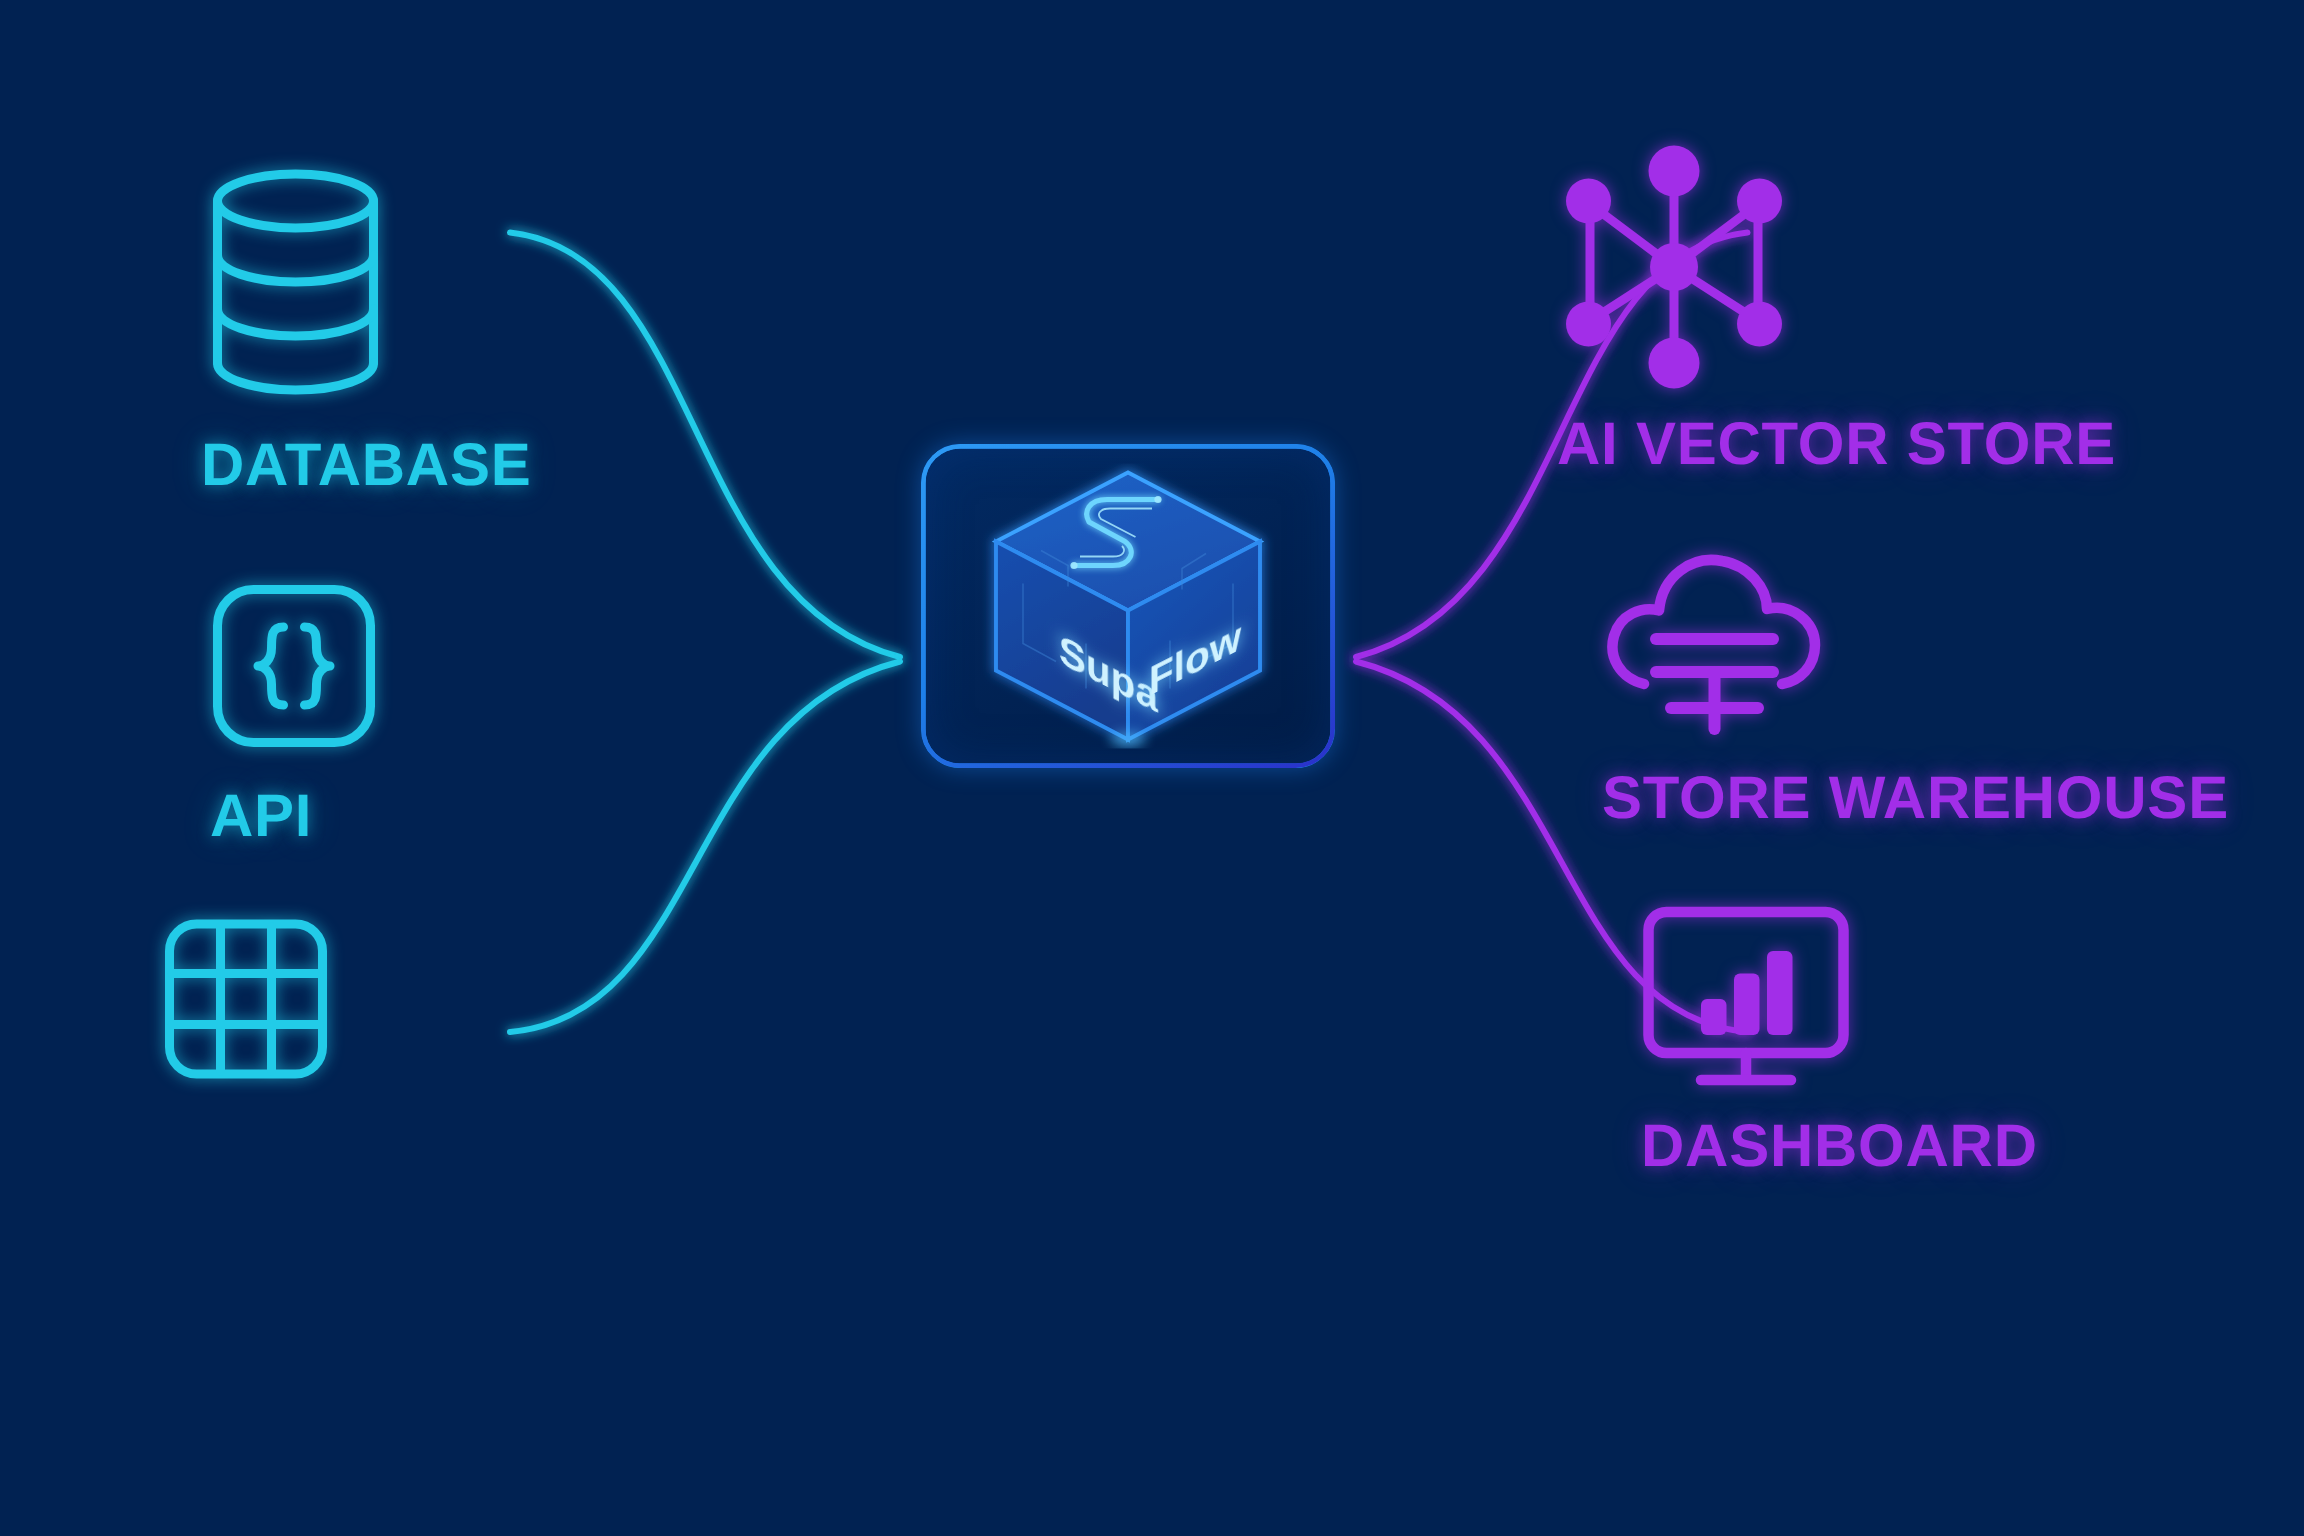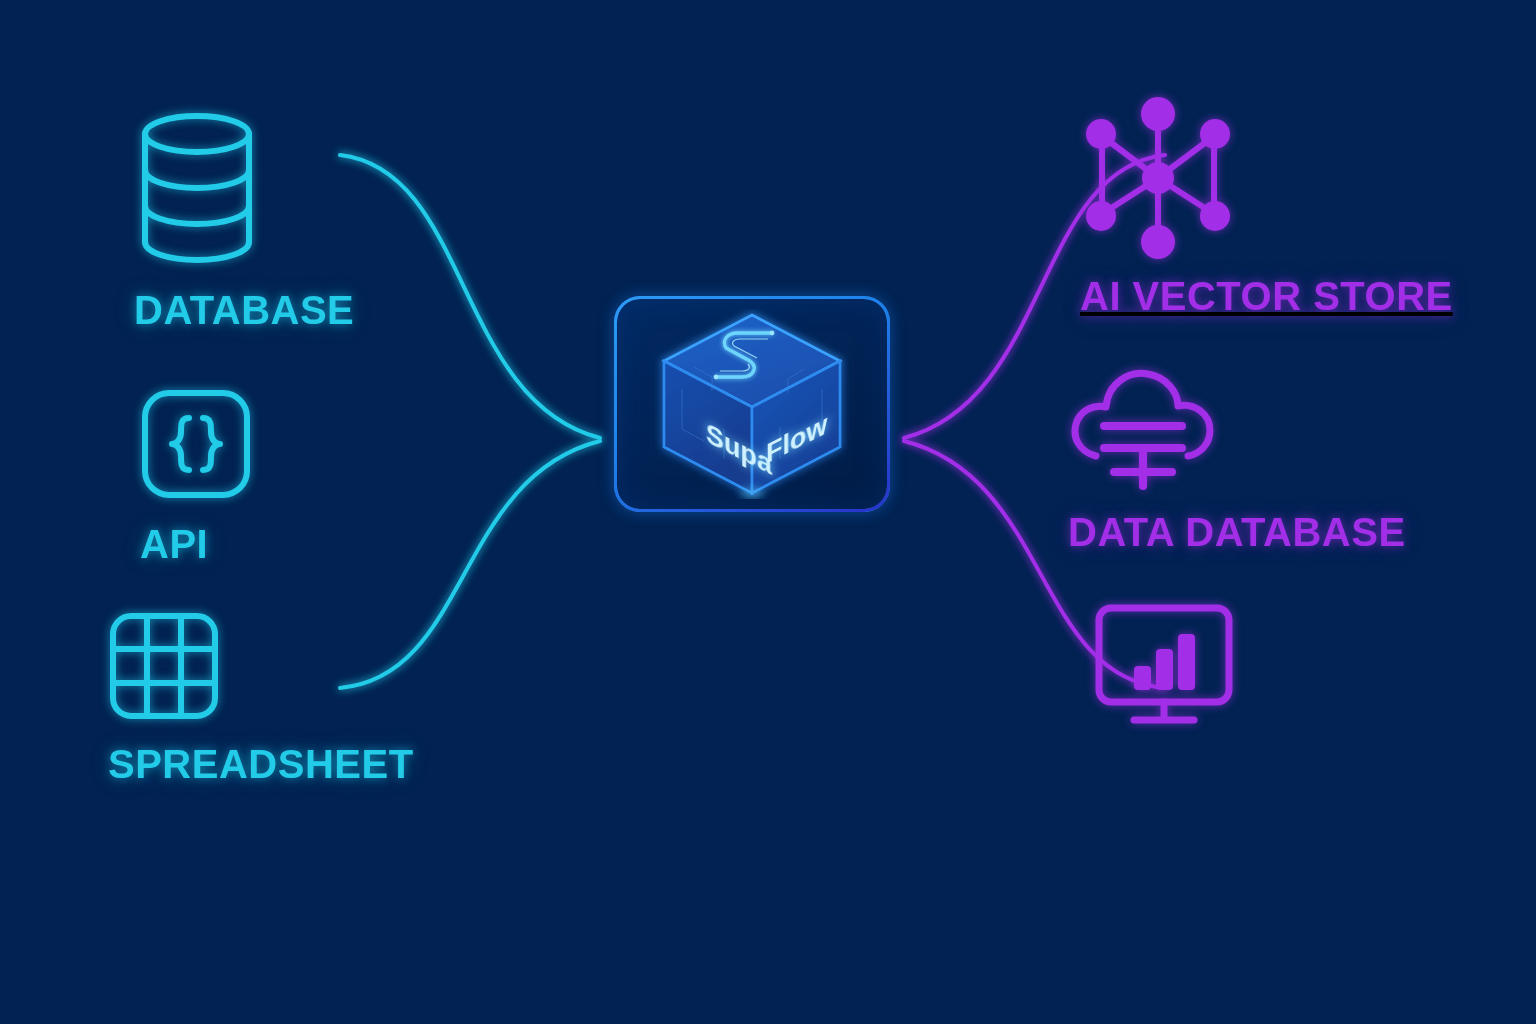--- a/index.html
+++ b/index.html
@@ -182,21 +182,20 @@
       <svg width="112" height="108" viewBox="0 0 112 108">
         <rect x="5" y="4" width="102" height="100" rx="18" ry="18" fill="none" stroke="#22CBE8" stroke-width="6"></rect>
         <g stroke="#22CBE8" stroke-width="6" stroke-linecap="round">
           <path d="M39,6 L39,102"></path>
           <path d="M73,6 L73,102"></path>
           <path d="M7,37 L105,37"></path>
           <path d="M7,71 L105,71"></path>
         </g>
       </svg>
     </div>
-    <div class="node-label lbl-cyan" style="font-size:40px; margin-top:24px;">SPREADSHEET</div>
   </div>
 
   <div id="hub">
     <svg id="cube-svg" width="196" height="190" viewBox="0 0 196 190">
       <defs>
         <linearGradient id="gTop" x1="0" y1="0" x2="0.6" y2="1">
           <stop offset="0%" stop-color="#1E63C8"></stop>
           <stop offset="100%" stop-color="#1B4FAE"></stop>
         </linearGradient>
         <linearGradient id="gLeft" x1="0" y1="0" x2="0.4" y2="1">
@@ -254,21 +253,21 @@
       </g>
 
       <text x="52" y="122" fill="#CFF2FF" font-family="Liberation Sans, sans-serif" font-size="27" font-weight="700" transform="skewY(27) translate(0,-16)" style="filter:drop-shadow(0 0 5px rgba(120,215,255,.9));">Supa</text>
       <text x="112" y="160" fill="#CFF2FF" font-family="Liberation Sans, sans-serif" font-size="27" font-weight="700" transform="skewY(-27) translate(0,52)" style="filter:drop-shadow(0 0 5px rgba(120,215,255,.9));">Flow</text>
 
       <ellipse cx="98" cy="184" rx="12" ry="5" fill="#58C8FF" opacity="0.55" style="filter:blur(4px);"></ellipse>
     </svg>
   </div>
 
 
-  <div class="node" style="left:1080px; top:92px; width:380px;text-decoration:underline;">
+  <div class="node" style="left:1038px; top:92px; width:380px;">
     <div class="icon-wrap glow-purple">
       <svg width="156" height="170" viewBox="0 0 156 170">
         <g stroke="#A22EE8" stroke-width="6" stroke-linecap="round">
           <path d="M78,30 L78,86"></path>
           <path d="M78,86 L78,146"></path>
           <path d="M78,86 L22,44"></path>
           <path d="M78,86 L22,122"></path>
           <path d="M78,86 L134,44"></path>
           <path d="M78,86 L134,122"></path>
           <path d="M22,44 L22,122"></path>
@@ -295,33 +294,34 @@
                  C 40,22 60,8 80,12 C 98,15 110,30 110,44
                  C 126,40 142,52 142,68 C 142,82 132,92 120,94" fill="none" stroke="#A22EE8" stroke-width="7" stroke-linecap="round" stroke-linejoin="round"></path>
         <g stroke="#A22EE8" stroke-width="8" stroke-linecap="round">
           <path d="M36,64 L114,64"></path>
           <path d="M36,86 L114,86"></path>
           <path d="M46,110 L104,110"></path>
           <path d="M75,86 L75,124"></path>
         </g>
       </svg>
     </div>
-    <div class="node-label lbl-purple" style="font-size:40px; margin-top:22px;">DATA DATABASE</div>
+    <div class="node-label lbl-purple" style="font-size:40px; margin-top:22px;">STORE WAREHOUSE</div>
   </div>
 
   <div class="node" style="left:1094px; top:604px; width:350px;">
     <div class="icon-wrap glow-purple">
       <svg width="140" height="120" viewBox="0 0 140 120">
         <rect x="5" y="4" width="130" height="94" rx="12" ry="12" fill="none" stroke="#A22EE8" stroke-width="7"></rect>
         <g fill="#A22EE8">
           <rect x="40" y="62" width="17" height="24" rx="4"></rect>
           <rect x="62" y="45" width="17" height="41" rx="4"></rect>
           <rect x="84" y="30" width="17" height="56" rx="4"></rect>
         </g>
         <g stroke="#A22EE8" stroke-width="7" stroke-linecap="round">
           <path d="M70,98 L70,114"></path>
           <path d="M40,116 L100,116"></path>
         </g>
       </svg>
     </div>
+    <div class="node-label lbl-purple" style="font-size:40px; margin-top:20px;">DASHBOARD</div>
   </div>
 
 </div>
 
 </body></html>

